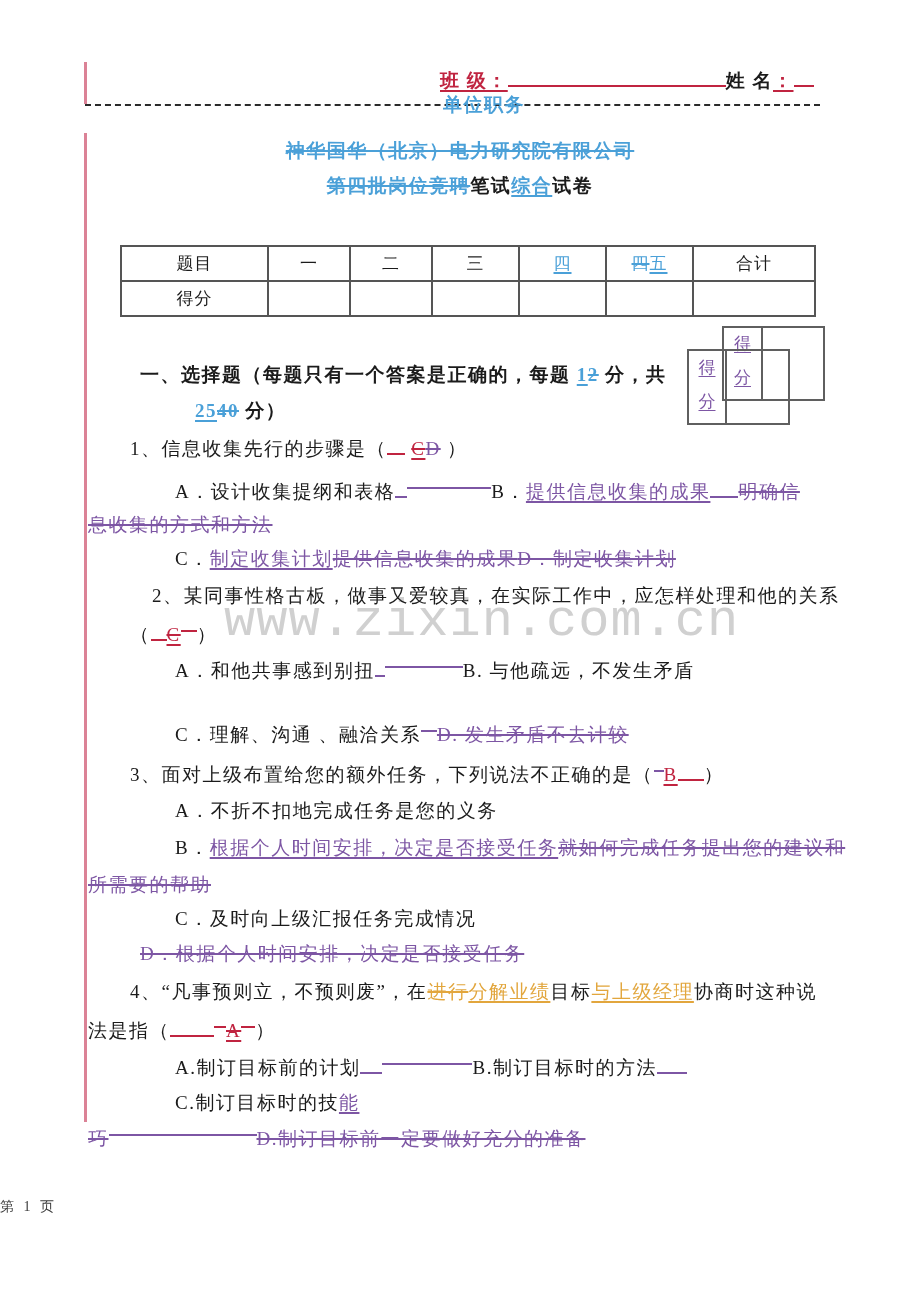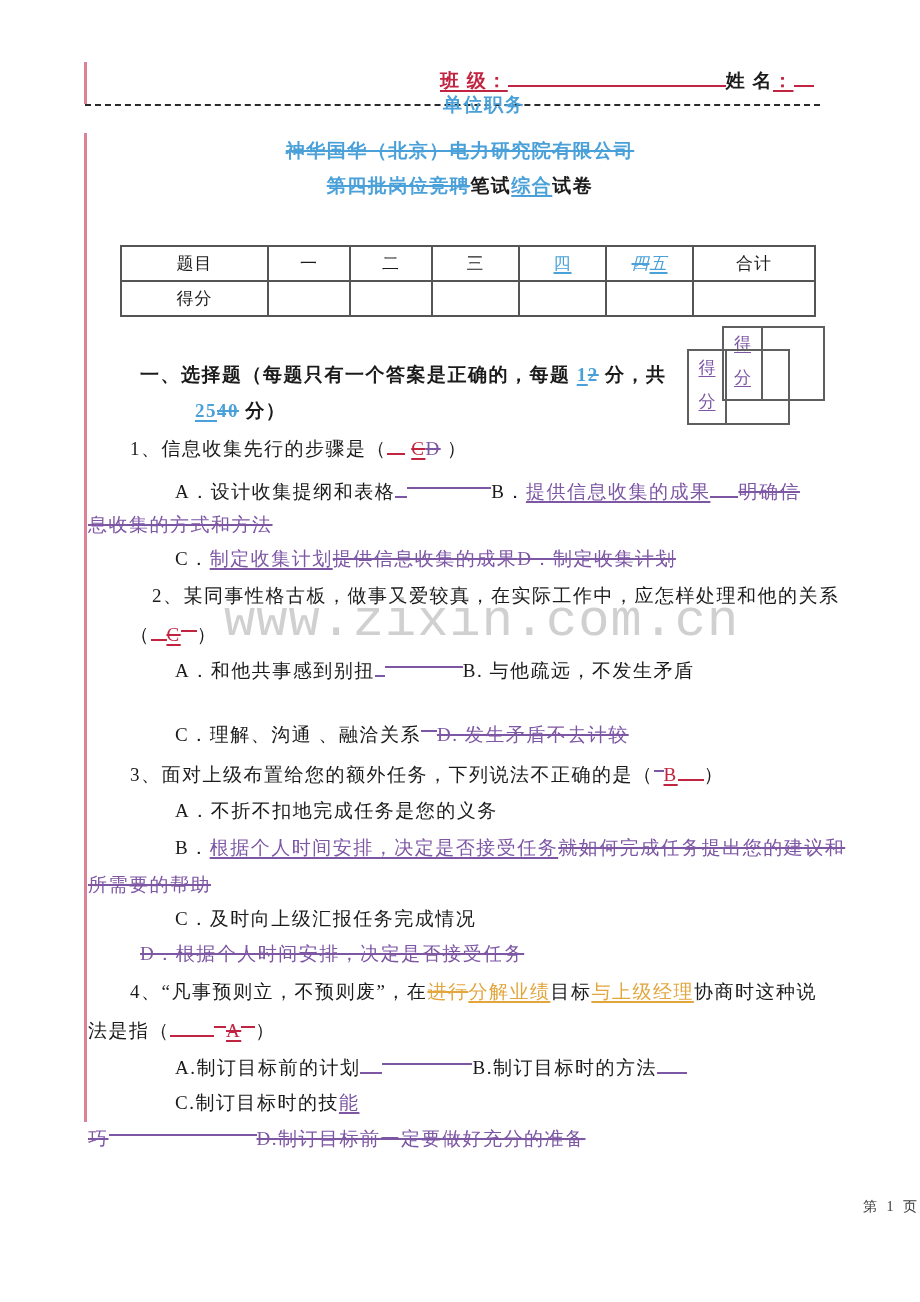--- a/index.html
+++ b/index.html
@@ -38,21 +38,21 @@
                font-size:17px;letter-spacing:1px;color:#1b1b1b;padding:0;}
   
   .score-box{position:absolute;border:2px solid #5f5f5f;z-index:3;background:transparent;}
   .score-box .divider{position:absolute;top:0;bottom:0;border-left:2px solid #5f5f5f;}
   .score-box .lbl{position:absolute;left:0;text-align:center;font-size:17px;line-height:24px;
                   color:#7d56a4;text-decoration:underline;text-underline-offset:3px;}
   
   .watermark{position:absolute;left:224px;top:592px;z-index:0;color:#d0d0d0;
              font-family:Liberation Mono, monospace;
              font-size:52px;letter-spacing:1px;white-space:nowrap;}
-  .footer{position:absolute;left:0;top:1198px;width:920px;text-align:right;z-index:2;
+  .footer{position:absolute;left:0;top:1198px;width:920px;text-align:left;z-index:2;
           font-size:14px;letter-spacing:3px;color:#3a3a3a;}
 </style>
 </head>
 <body>
 
 <div id="page">
 
   <div class="change-bar" style="left:84px;top:62px;height:42px;"></div>
   <div class="change-bar" style="left:84px;top:133px;height:989px;"></div>
 
@@ -69,21 +69,21 @@
   <div class="para bold center" style="left:90px;top:173px;width:740px;font-size:19px;"><span class="run c-b d-s">第四批岗位竞聘</span><span class="run c-k">笔试</span><span class="run c-b d-u">综合</span><span class="run c-k">试卷</span></div>
 
   <table class="sumtable">
     <tbody>
         <tr>
       <td style="width:145px;"><span class="run c-k">题目</span></td>
       <td style="width:80px;"><span class="run c-k">一</span></td>
       <td style="width:80px;"><span class="run c-k">二</span></td>
       <td style="width:85px;"><span class="run c-k">三</span></td>
       <td style="width:85px;"><span class="run c-b d-u">四</span></td>
-      <td style="width:85px;font-style:italic;"><span class="run c-b d-s">四</span><span class="run c-b d-u">五</span></td>
+      <td style="width:85px;"><span class="run c-b d-s">四</span><span class="run c-b d-u">五</span></td>
       <td style="width:120px;"><span class="run c-k">合计</span></td>
     </tr>
     <tr>
       <td><span class="run c-k">得分</span></td>
       <td></td>
       <td></td>
       <td></td>
       <td></td>
       <td></td>
       <td></td>

